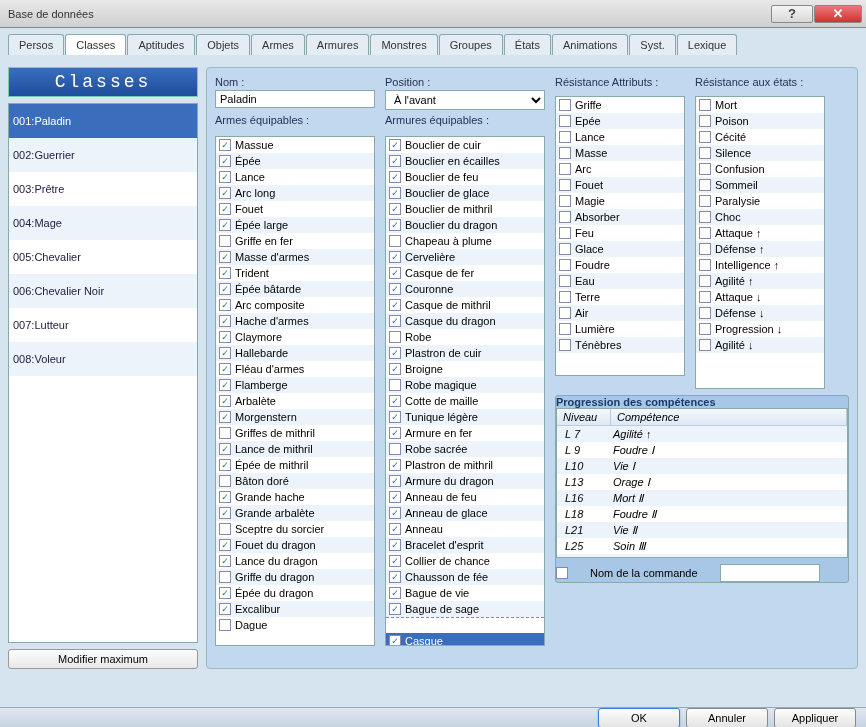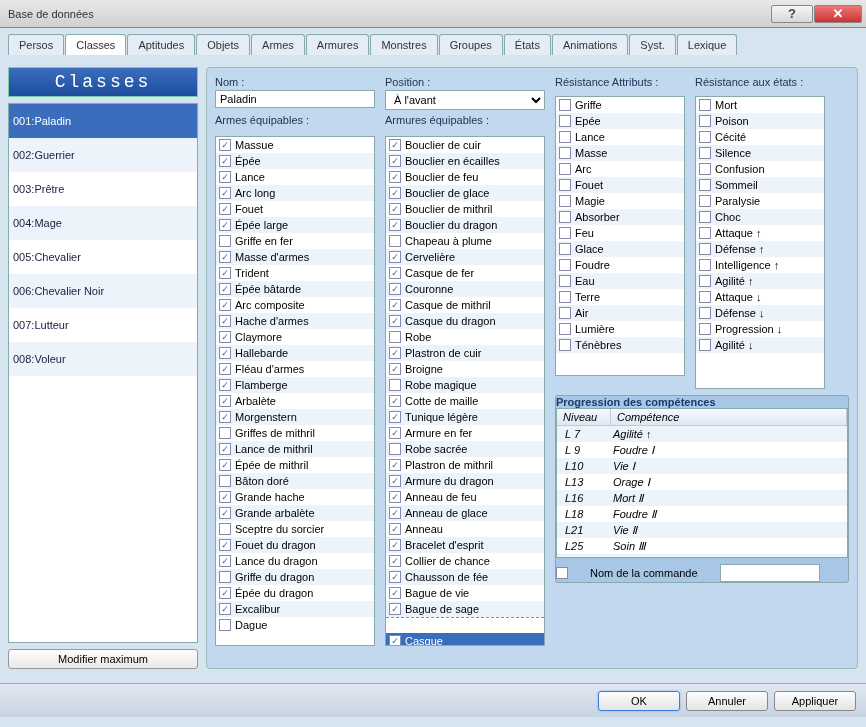--- a/index.html
+++ b/index.html
@@ -44,21 +44,21 @@
 .skill-table { background: #fff; border: 1px solid #8aa; margin-top: 0; height: 150px; overflow-y: scroll; font-style: italic; }
 .skill-head { display: flex; background: linear-gradient(#f4f8fc,#dde8f4); border-bottom: 1px solid #bcd; }
 .skill-head div { padding: 2px 6px; border-right: 1px solid #bcd; }
 .skill-row { display: flex; padding: 0 2px; height: 16px; align-items: center; }
 .skill-row:nth-child(odd){ background:#edf3fb; }
 .sk-lvl { width: 54px; padding-left: 6px; }
 .sk-comp { flex: 1; }
 .cmd-row { display: flex; align-items: center; gap: 22px; margin-top: 6px; }
 .cmd-row input[type=text]{ width: 100px; }
 
-.footer { position: absolute; bottom: 10px; left: 0; right: 0; height: 34px; background: linear-gradient(#e0e7f0,#c8d4e2); border-top: 1px solid #9ab; display: flex; justify-content: flex-end; align-items: center; gap: 6px; padding-right: 10px; }
+.footer { position: absolute; bottom: 0; left: 0; right: 0; height: 20px; background: linear-gradient(#e0e7f0,#c8d4e2); border-top: 1px solid #9ab; display: flex; justify-content: flex-end; align-items: center; gap: 6px; padding-right: 10px; }
 .footer button { width: 82px; padding: 3px 0; background: linear-gradient(#fdfdfd,#e4e4e4); border: 1px solid #888; border-radius: 3px; cursor: pointer; }
 .footer button.default { border: 1px solid #3a7edc; box-shadow: 0 0 2px #6af; }
 </style>
 </head>
 <body>
 
 <div class="titlebar">
   <span class="titlebar-text">Base de données</span>
   <span class="titlebar-btn titlebar-help">?</span>
   <span class="titlebar-btn titlebar-close">✕</span>

